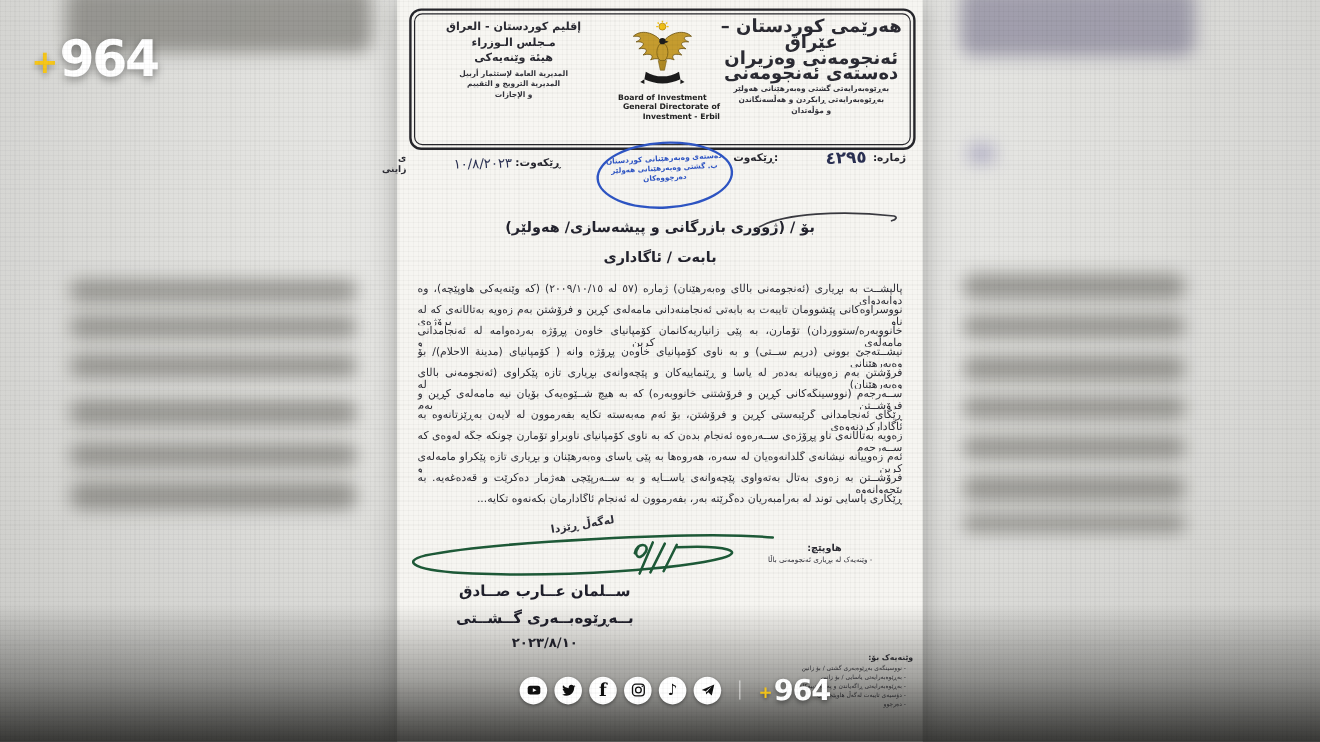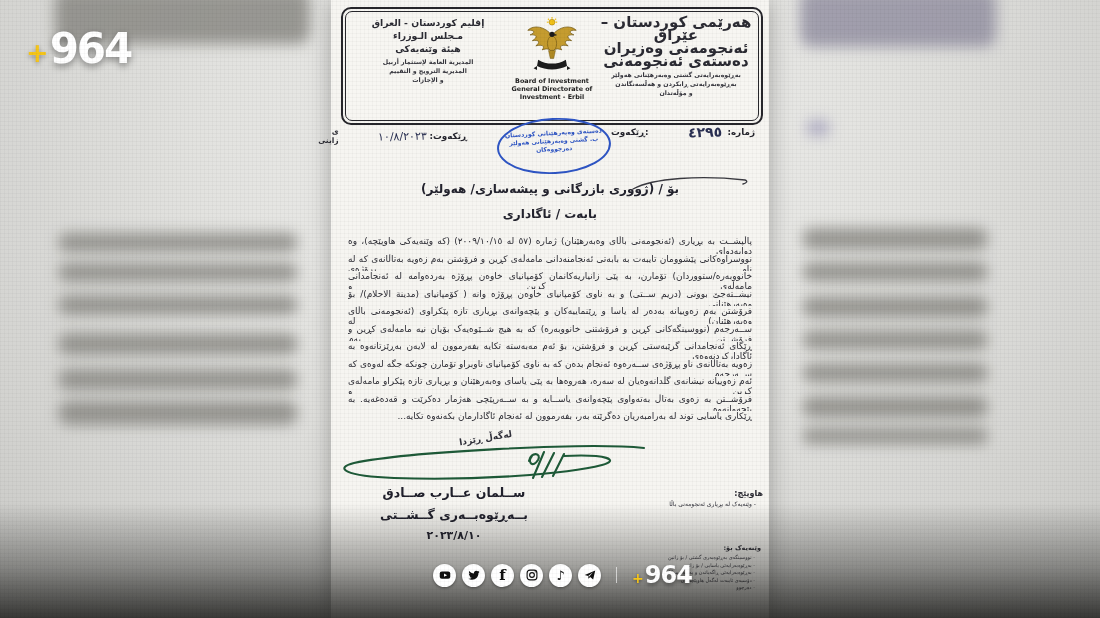--- a/index.html
+++ b/index.html
@@ -30,21 +30,21 @@
     background:#f6f5f1;box-shadow:0 0 22px rgba(0,0,0,.30);
     color:#2b2b33;
   }
   .lh-box{position:absolute;left:10px;top:7px;width:414px;height:110px;border:2px solid #26262b;border-radius:10px;padding:2px;background:#f7f6f2;}
   .lh-inner{border:1px solid #26262b;border-radius:7px;width:100%;height:100%;display:flex;direction:rtl;box-sizing:border-box;padding:4px 6px 2px;}
   .lh-col{flex:1 1 38%;text-align:center;}
   .lh-col.center{flex:0 0 24%;display:flex;flex-direction:column;align-items:center;}
   .k-big,.a-big{font-size:15px;font-weight:bold;line-height:13px;}
   .k-sm,.a-sm{font-size:6.2px;font-weight:bold;line-height:8.8px;color:#33333b;}
   .a-big{font-size:9.3px;}
-  .eng{font-size:6.4px;font-weight:bold;line-height:8px;color:#222;text-align:center;}
+  .eng{font-size:6.4px;font-weight:bold;line-height:8px;color:#222;text-align:right;}
   .emblem{margin-top:1px;}
 
   .meta-number{position:absolute;right:14px;top:124px;direction:rtl;display:flex;align-items:center;gap:5px;}
   .meta-label{font-size:8.8px;font-weight:bold;color:#26262e;}
   .hand{font-family:"DejaVu Sans", sans-serif;color:#2a3052;}
   .meta-number .hand{font-size:14px;transform:rotate(-2deg);font-weight:bold;}
   .meta-date-c{position:absolute;left:280px;top:127px;}
   .meta-date-l{position:absolute;left:8px;top:127px;width:128px;direction:rtl;display:flex;align-items:center;gap:3px;}
   .meta-date-l .hand{font-size:11px;font-weight:normal;transform:rotate(-1deg);margin-left:36px;}
   .meta-date-l .suffix{font-size:7.5px;font-weight:bold;}
@@ -67,21 +67,21 @@
   .bodytext{position:absolute;left:17px;top:236px;width:404px;direction:rtl;}
   .bline{height:17.5px;overflow:hidden;font-size:9px;color:#2b2b33;text-align:justify;text-align-last:justify;}
 
   .closing{position:absolute;left:128px;top:433px;transform:rotate(-9deg);font-size:9px;font-weight:bold;color:#30303a;}
   .sig-svg{position:absolute;left:5px;top:440px;}
   .sig-block{position:absolute;left:28px;top:482px;width:190px;text-align:center;direction:rtl;}
   .sig-name{font-size:12.5px;font-weight:bold;line-height:22px;color:#20202c;}
   .sig-title{font-size:12.5px;font-weight:bold;line-height:22px;color:#20202c;}
   .sig-date{font-size:11px;font-weight:bold;line-height:20px;color:#20202c;}
 
-  .attach{position:absolute;right:6px;top:489px;width:152px;direction:rtl;text-align:right;}
+  .attach{position:absolute;right:6px;top:452px;width:152px;direction:rtl;text-align:center;}
   .attach .lbl{font-size:8px;font-weight:bold;}
   .attach .itm{font-size:6px;margin-top:2px;padding-right:7px;color:#33333c;}
 
   .cc{position:absolute;right:8px;top:544px;width:148px;direction:rtl;text-align:right;}
   .cc .lbl{font-size:6.5px;font-weight:bold;margin-bottom:2px;}
   .cc .itm{font-size:5px;line-height:7.6px;color:#33333c;filter:blur(.4px);padding-right:6px;}
 
   
   .top-logo{position:absolute;left:26px;top:28px;z-index:20;display:flex;align-items:flex-end;line-height:1;}
   .top-logo .plus{color:#f6c61a;font-size:27px;font-weight:900;margin:0 1px 4px 0;text-shadow:0 2px 5px rgba(0,0,0,.35);}

